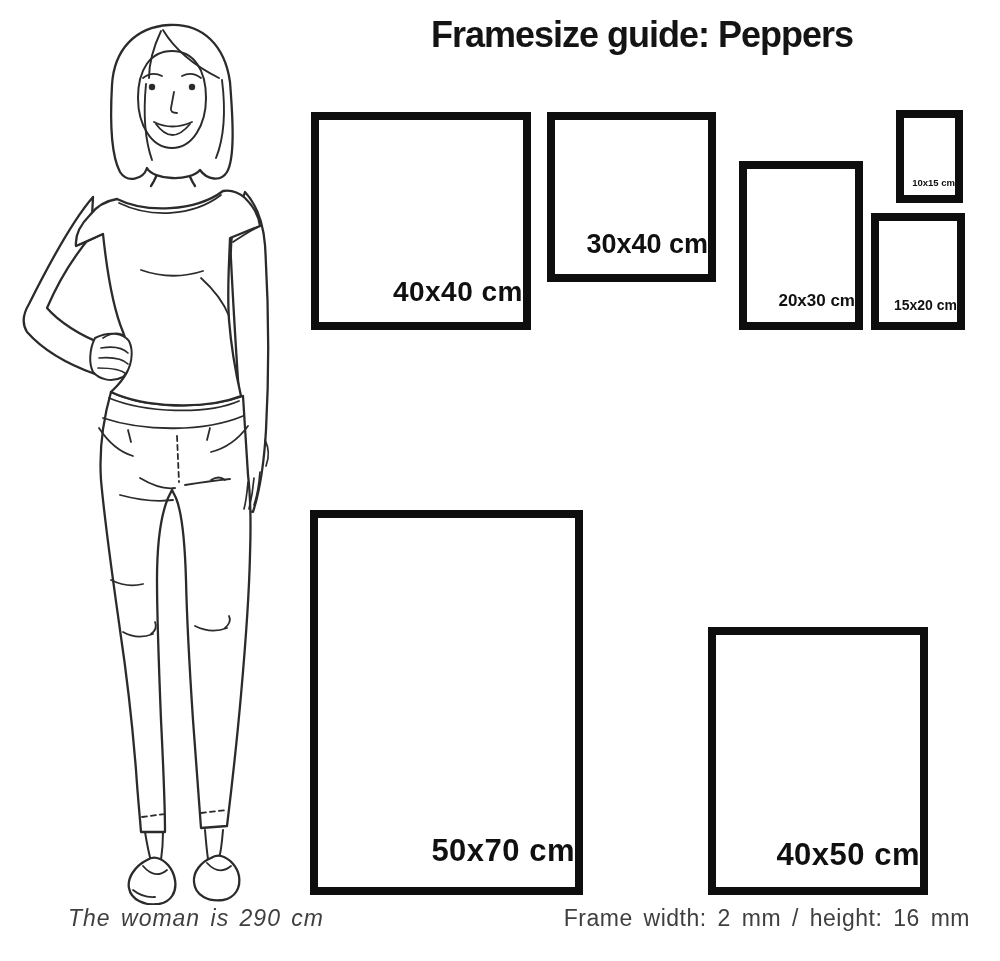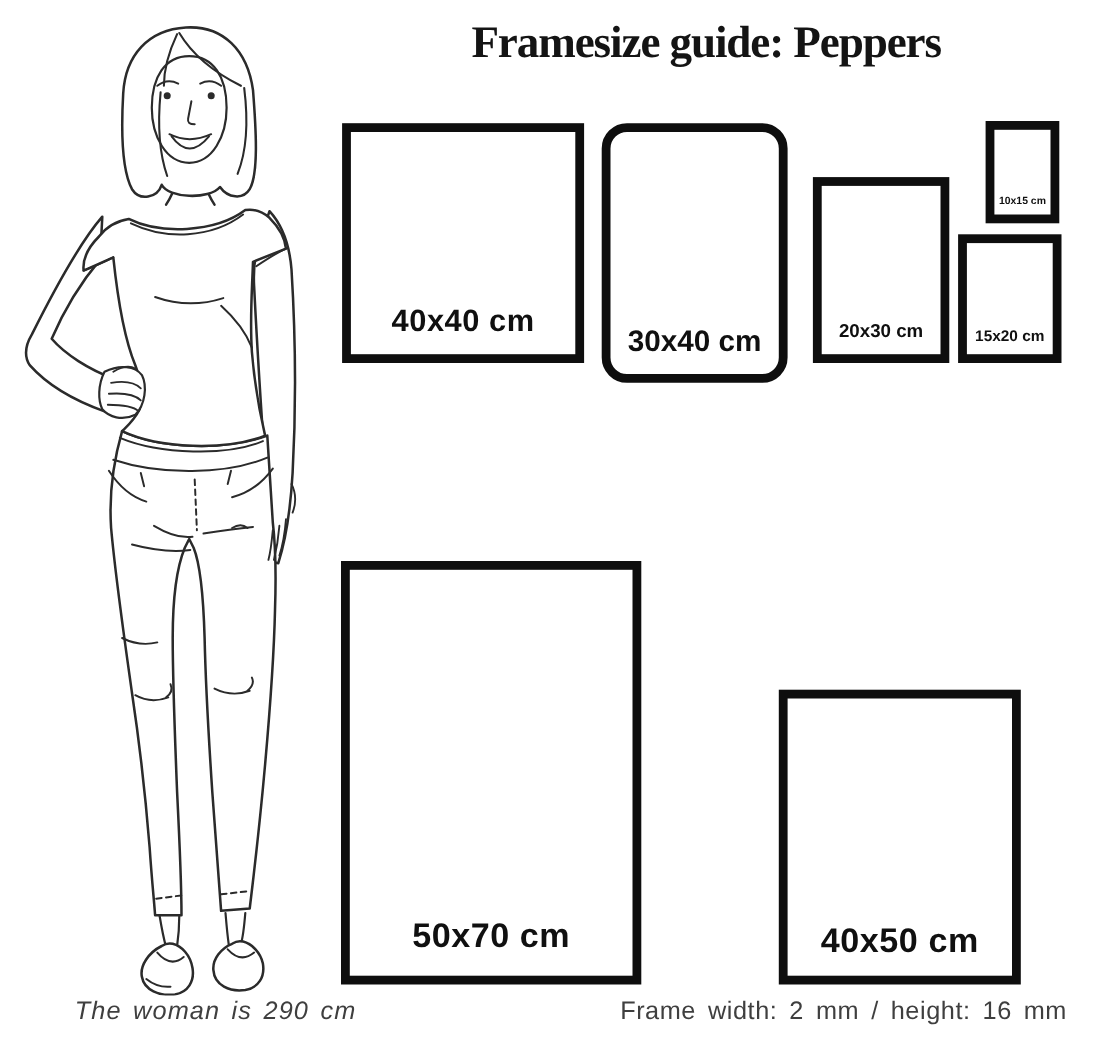--- a/index.html
+++ b/index.html
@@ -14,43 +14,43 @@
   .page{
     position:relative;
     width:1000px;height:961px;
     background:var(--background);
     overflow:hidden;
     font-family:"Liberation Sans",sans-serif;
   }
   .title{
     position:absolute;left:292px;top:14px;width:700px;
     text-align:center;
-    font-family:Liberation Serif, serif;
+    font-family:Liberation Sans, sans-serif;
     font-weight:bold;
-    font-size:41px;
+    font-size:36px;
     letter-spacing:-1px;
     color:var(--title-text);
     white-space:nowrap;
   }
   .frame{
     position:absolute;
     border:8px solid var(--frame-black);
     background:var(--background);
   }
   .frame-label{
     position:absolute;left:0;right:0;
-    text-align:center;
+    text-align:right;
     font-weight:700;
     color:#101010;
     letter-spacing:0.5px;
     white-space:nowrap;
   }
   .f-40x40{left:311px;top:112px;width:220px;height:218px;}
   .f-40x40 .frame-label{bottom:14px;font-size:28px;}
-  .f-30x40{left:547px;top:112px;width:169px;height:236px;border-radius:23px;}
+  .f-30x40{left:547px;top:112px;width:169px;height:170px;}
   .f-30x40 .frame-label{bottom:14px;font-size:27px;letter-spacing:0;}
   .f-20x30{left:739px;top:161px;width:124px;height:169px;}
   .f-20x30 .frame-label{bottom:11px;font-size:17px;letter-spacing:0;}
   .f-15x20{left:871px;top:213px;width:94px;height:117px;}
   .f-15x20 .frame-label{bottom:9px;font-size:14px;letter-spacing:0;}
   .f-10x15{left:896px;top:110px;width:67px;height:93px;}
   .f-10x15 .frame-label{bottom:7px;font-size:9.5px;letter-spacing:0;}
   .f-50x70{left:310px;top:510px;width:273px;height:385px;}
   .f-50x70 .frame-label{bottom:18px;font-size:31px;}
   .f-40x50{left:708px;top:627px;width:220px;height:268px;}

